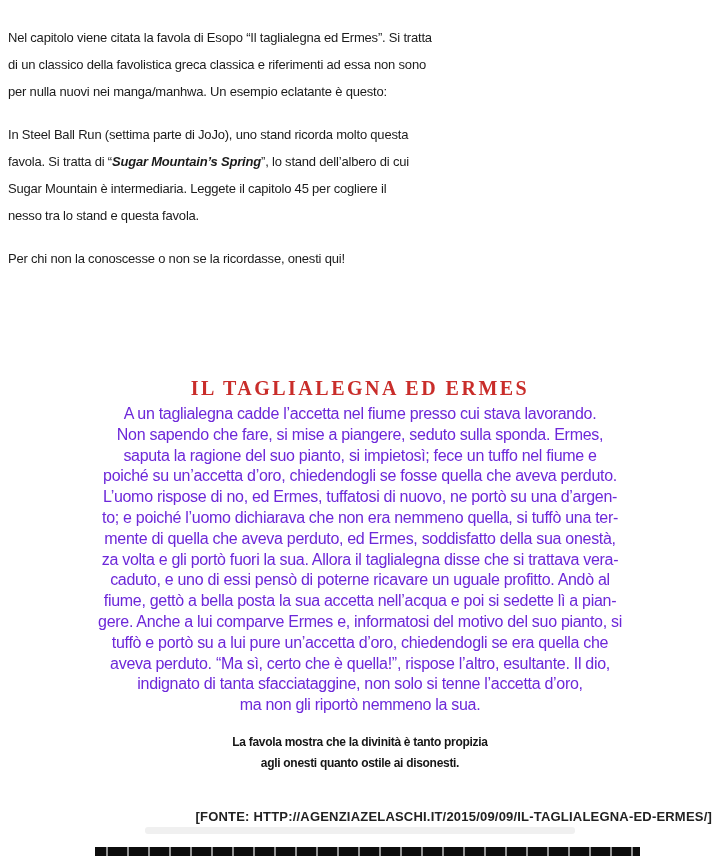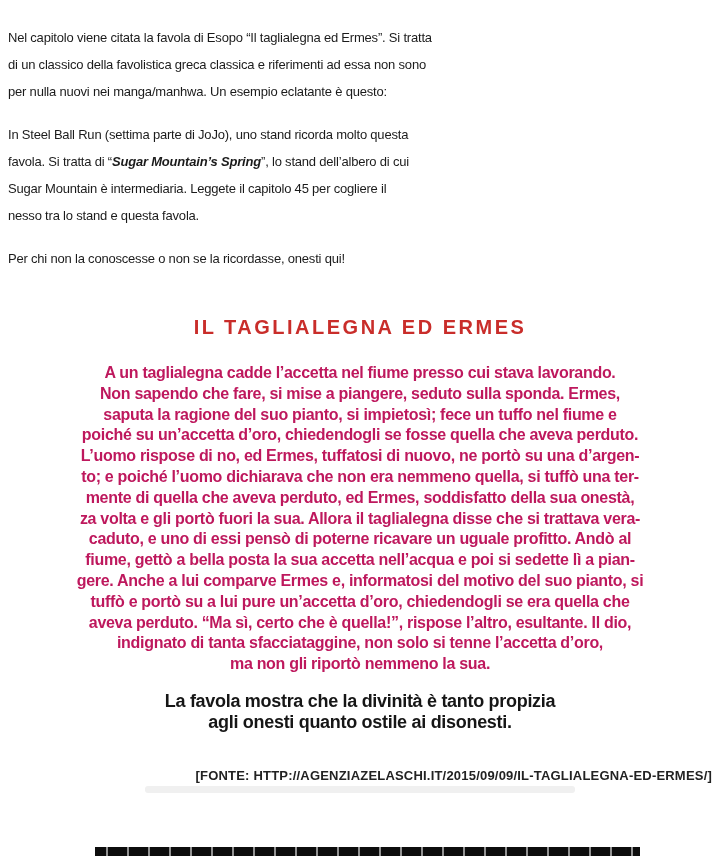--- a/index.html
+++ b/index.html
@@ -26,43 +26,44 @@
     font-weight: 400;
     text-align: left;
     color: #1b1b1b;
   }
   .intro-para > div, .composed-line { white-space: nowrap; }
   .p2 { margin-top: 16px; }
   .p3 { margin-top: 16px; }
   .stand-name { font-weight: 700; font-style: italic; }
   
   .fable-title {
-    margin-top: 43px;
+    margin-top: 104px;
     text-align: center;
     font-size: 20px;
     line-height: 24px;
     font-weight: 700;
     letter-spacing: 2.5px;
     color: #c92d2a;
+    font-family: Liberation Serif, serif;
   }
   
   .fable-body {
-    margin-top: 24px;
+    margin-top: 4px;
     text-align: center;
     font-size: 16px;
     line-height: 20.8px;
     letter-spacing: -0.3px;
-    font-weight: 700;
-    color: #be185d;
+    font-weight: 400;
+    color: #6d28d9;
   }
   .fable-body > div { white-space: nowrap; }
   .moral {
     margin-top: 16px;
     text-align: center;
-    font-size: 18px;
+    font-size: 12px;
     line-height: 21.5px;
     letter-spacing: -0.3px;
     font-weight: 700;
     color: #161616;
   }
   .moral > div { white-space: nowrap; }
   .source-line {
     margin-top: 34px;
     text-align: right;
     font-size: 13px;

